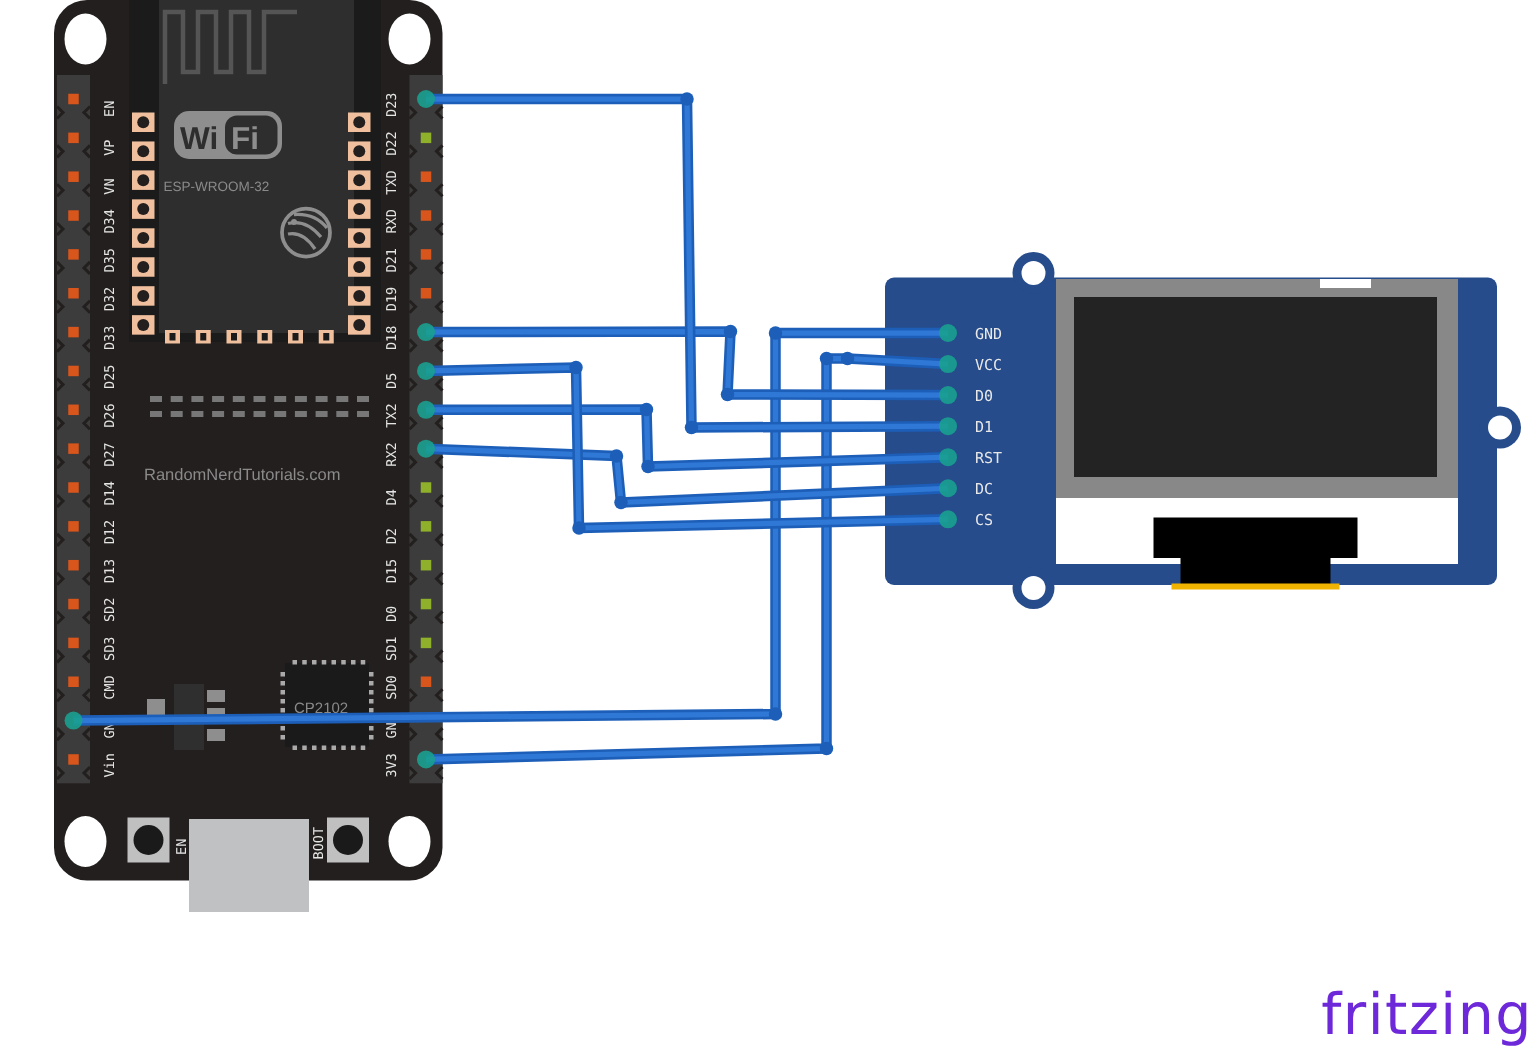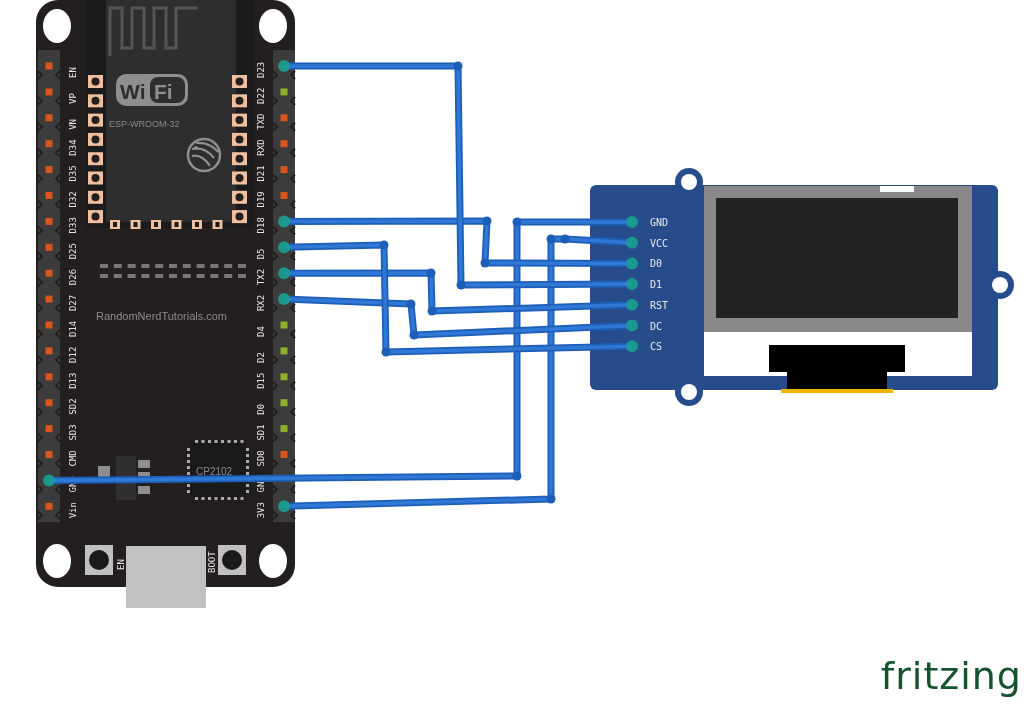--- a/index.html
+++ b/index.html
@@ -1,21 +1,21 @@
 <!DOCTYPE html>
 <html><head>
   <meta charset="utf-8">
   <style>
     html, body { margin: 0; padding: 0; background: #ffffff; }
     body { width: 1024px; height: 706px; position: relative; overflow: hidden; font-family: "DejaVu Sans", sans-serif; }
     #canvas { position: absolute; left: 0; top: 0; width: 1024px; height: 706px; }
     .pin-label { font-family: "DejaVu Sans Mono", monospace; font-size: 9px; fill: #e6e6e6; }
     .oled-label { font-family: "DejaVu Sans Mono", monospace; font-size: 10px; fill: #e8e8e8; }
     .silk { font-family: "Liberation Sans", sans-serif; fill: #8a8a8a; }
-    .fritz { position: absolute; right: 2px; bottom: 8px; font-family: "DejaVu Sans", sans-serif; font-size: 38px; color: #14532d; letter-spacing: 1px; }
+    .fritz { position: absolute; right: 2px; bottom: 8px; font-family: "DejaVu Sans", sans-serif; font-size: 38px; color: #6d28d9; letter-spacing: 1px; }
   </style>
 </head>
 <body>
 
 <svg id="canvas" viewBox="0 0 1024 706" xmlns="http://www.w3.org/2000/svg">
 
   <g>
     <rect x="36" y="0" width="259" height="587" rx="22" fill="#231f1e"></rect>
     <ellipse cx="57" cy="26" rx="14" ry="17" fill="#fff"></ellipse>
     <ellipse cx="273" cy="26" rx="14" ry="17" fill="#fff"></ellipse>

